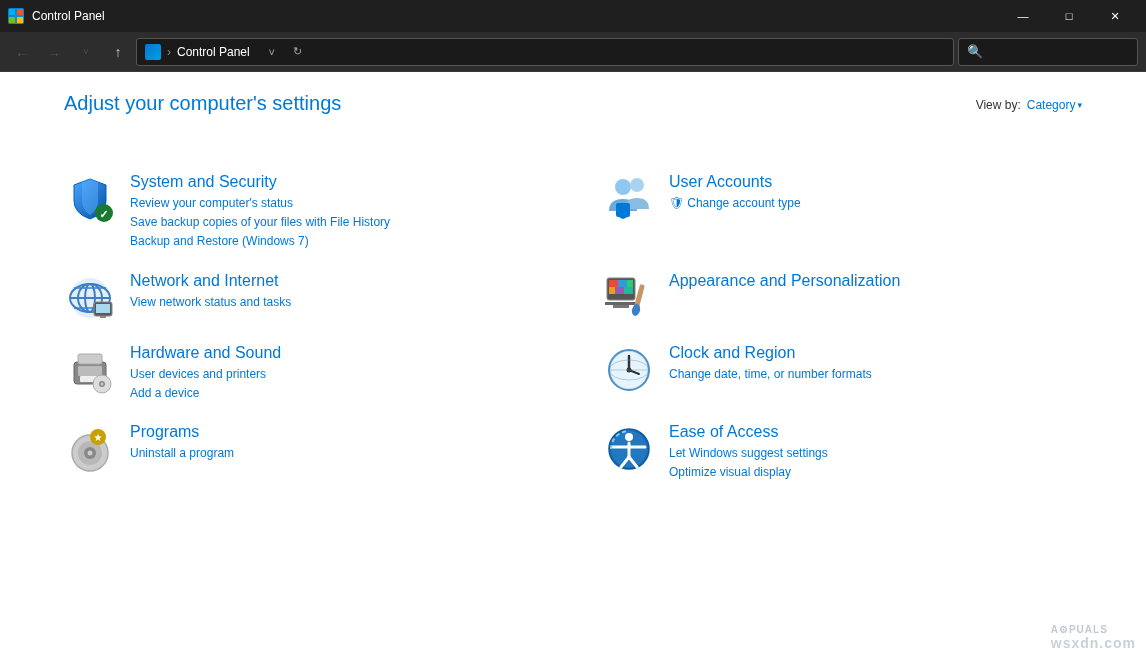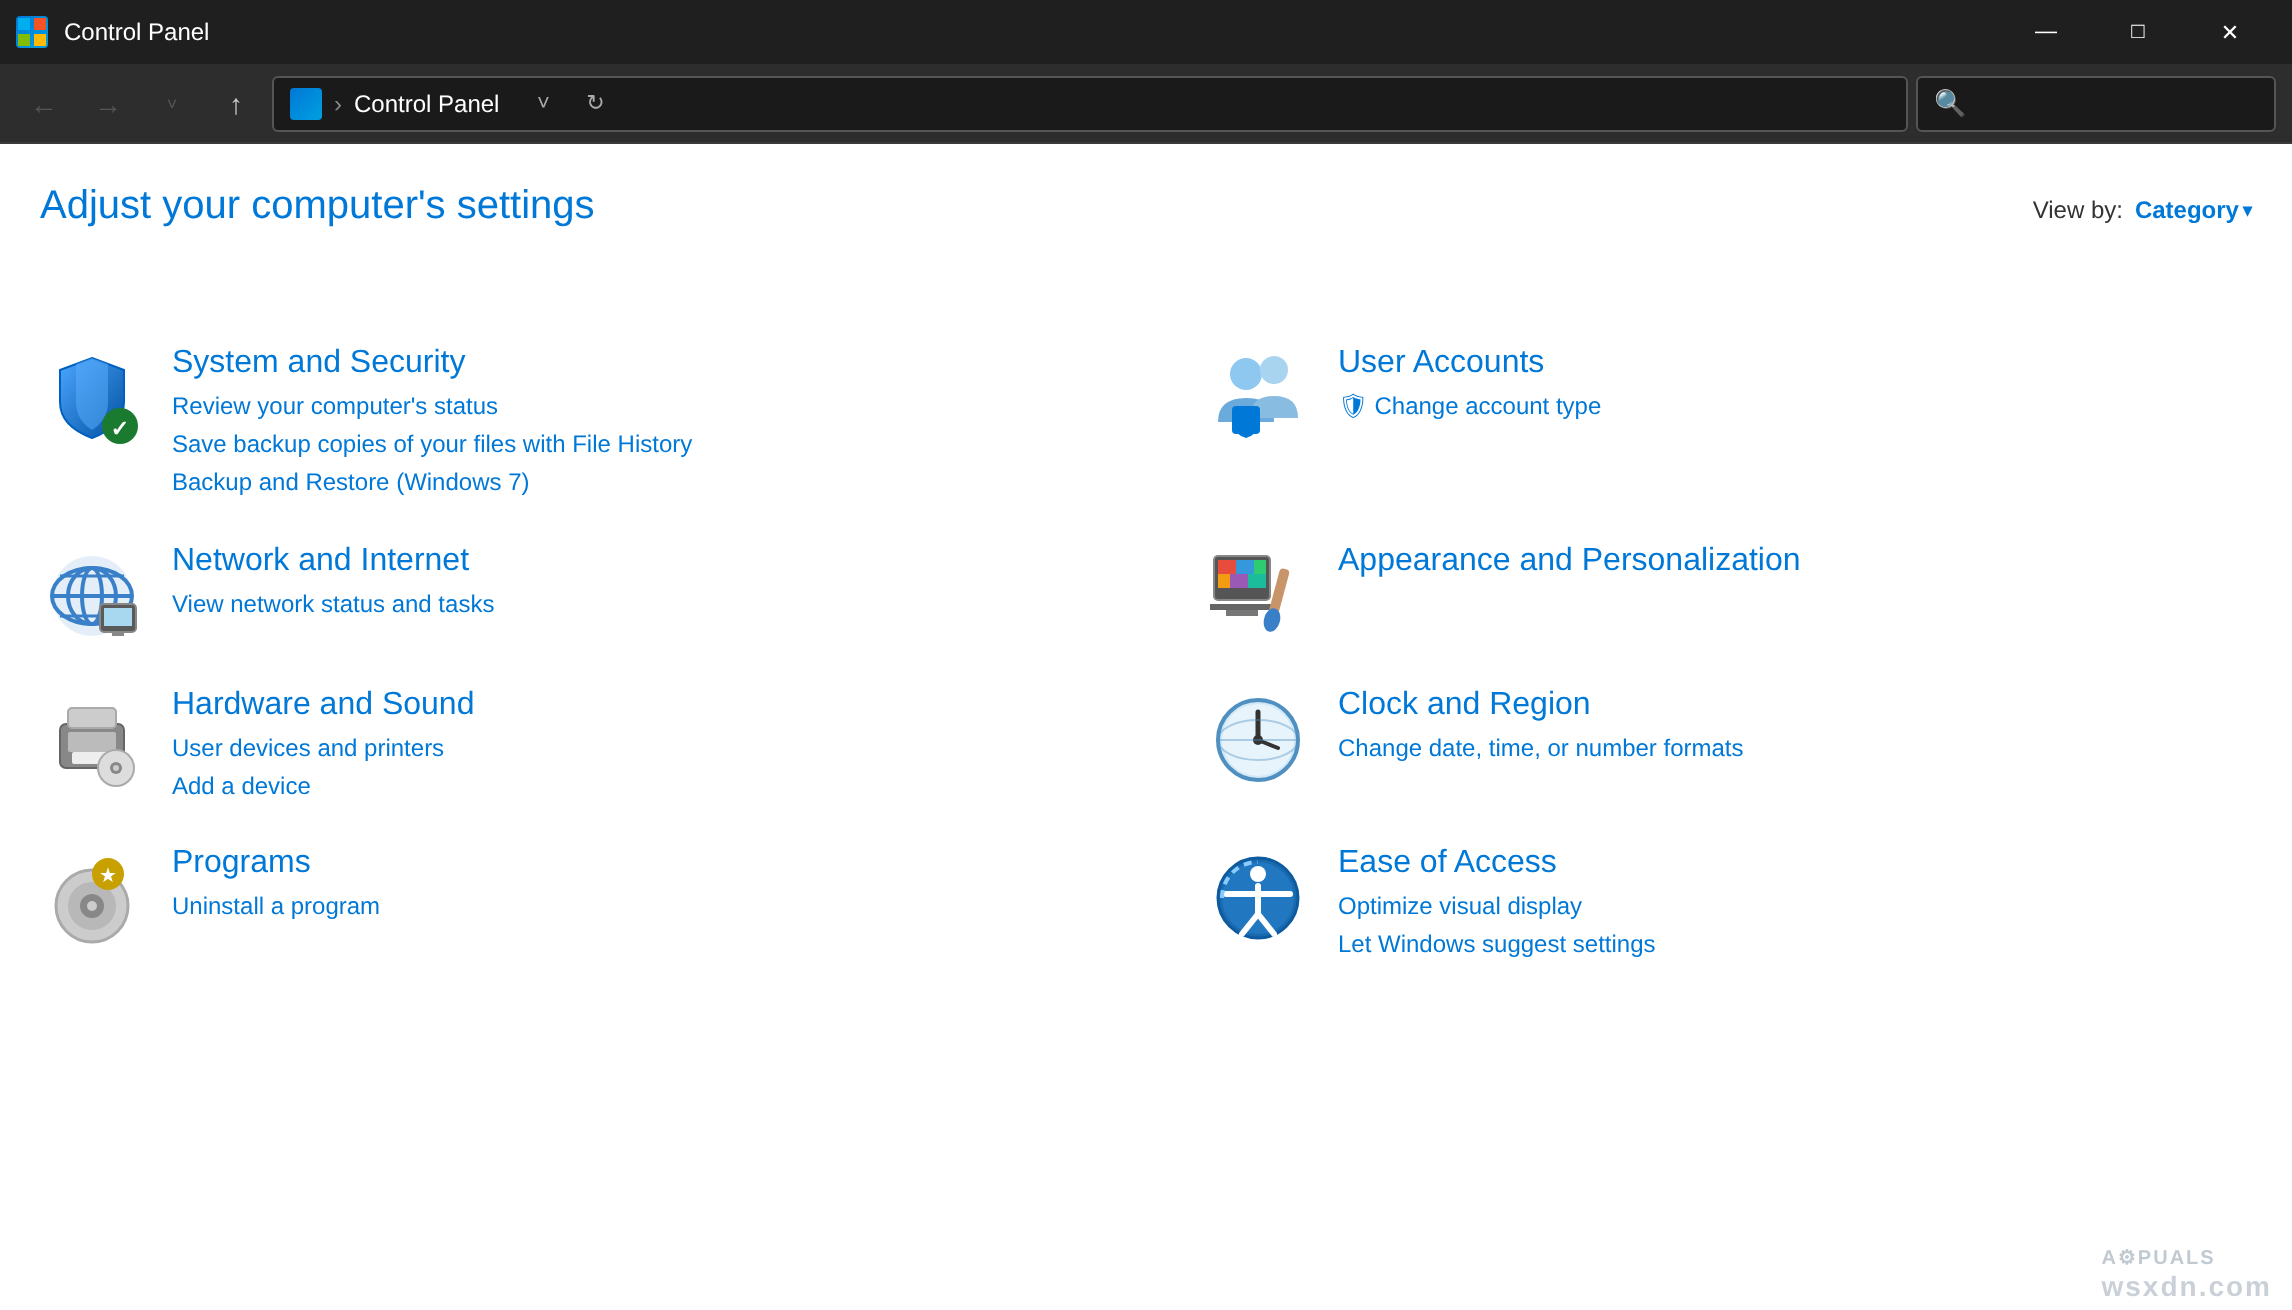--- a/index.html
+++ b/index.html
@@ -131,21 +131,21 @@
     }
     .search-icon-sym {
       color: #888;
       font-size: 13px;
     }
 
     
     .main-content {
       background: #ffffff;
       flex: 1;
-      padding: 20px 20px;
+      padding: 20px 64px;
       overflow: auto;
       height: calc(655px - 32px - 40px);
     }
     .page-header {
       font-size: 20px;
       color: #0078d7;
       font-weight: 300;
       margin-bottom: 24px;
     }
 
@@ -168,21 +168,20 @@
     }
     .view-by-label {
       color: #333;
     }
     .view-by-value {
       color: #0078d7;
       cursor: pointer;
       display: flex;
       align-items: center;
       gap: 2px;
-      font-weight: bold;
     }
     .view-by-arrow {
       font-size: 9px;
     }
 
     
     .categories-grid {
       display: grid;
       grid-template-columns: 1fr 1fr;
       gap: 0;
@@ -460,22 +459,22 @@
             <line x1="24" y1="18" x2="24" y2="32" stroke="white" stroke-width="3" stroke-linecap="round"></line>
 
             <line x1="24" y1="32" x2="16" y2="42" stroke="white" stroke-width="3" stroke-linecap="round"></line>
             <line x1="24" y1="32" x2="32" y2="42" stroke="white" stroke-width="3" stroke-linecap="round"></line>
 
             <path d="M6 24 A18 18 0 0 1 24 6" fill="none" stroke="#88ccff" stroke-width="2" stroke-dasharray="4,3"></path>
           </svg>
         </div>
         <div class="category-text">
           <div class="category-title">Ease of Access</div>
+          <a class="category-link">Let Windows suggest settings</a>
           <a class="category-link">Optimize visual display</a>
-          <a class="category-link">Let Windows suggest settings</a>
         </div>
       </div>
 
     </div>
   </div>
 
   <div class="watermark">
     <div class="watermark-top">A⚙PUALS</div>
     <div style="font-size:14px;color:rgba(100,120,140,0.35);">wsxdn.com</div>
   </div>

